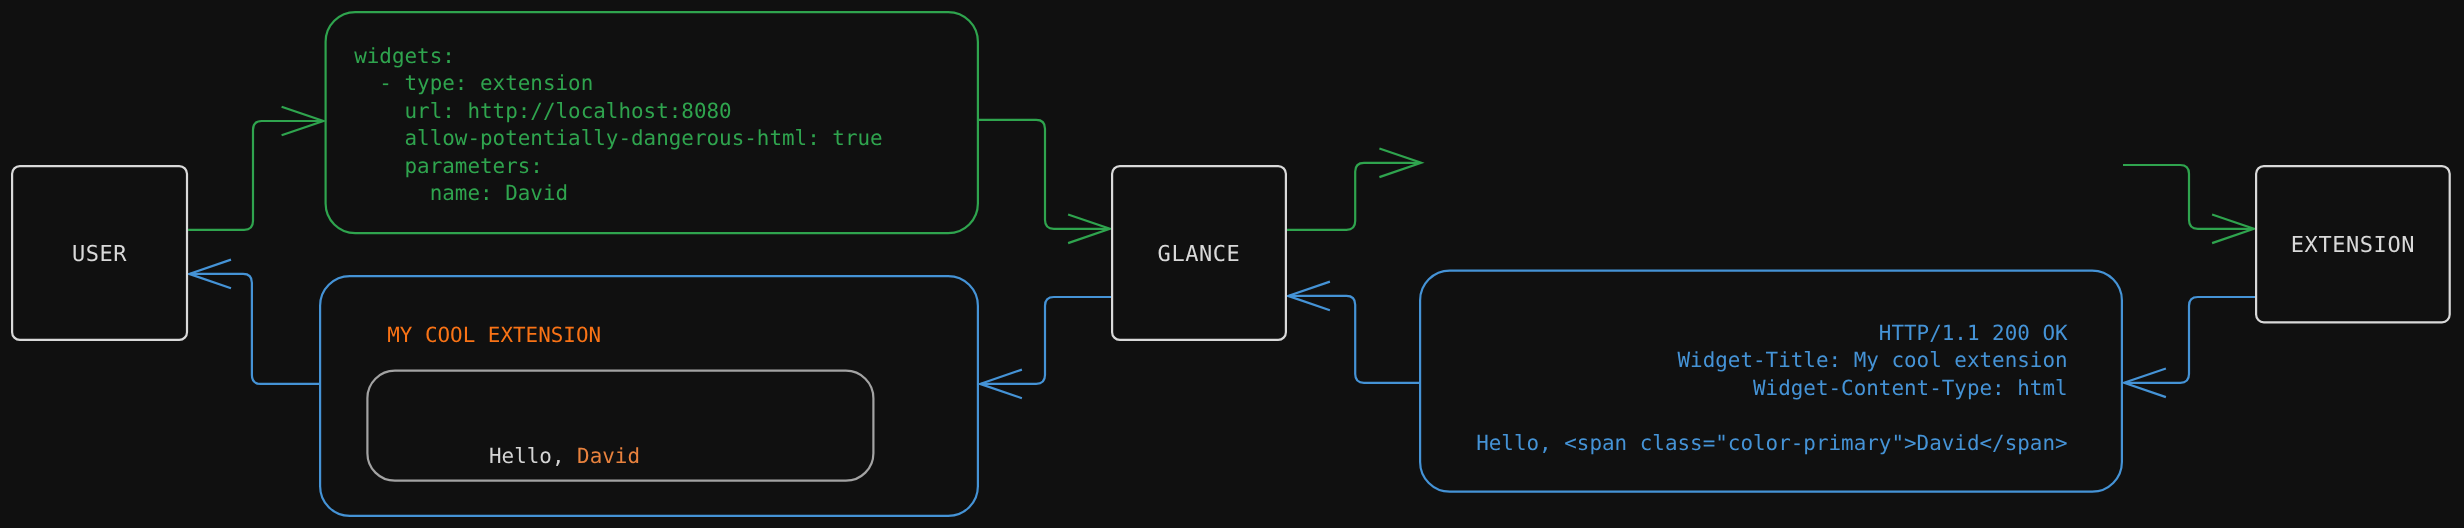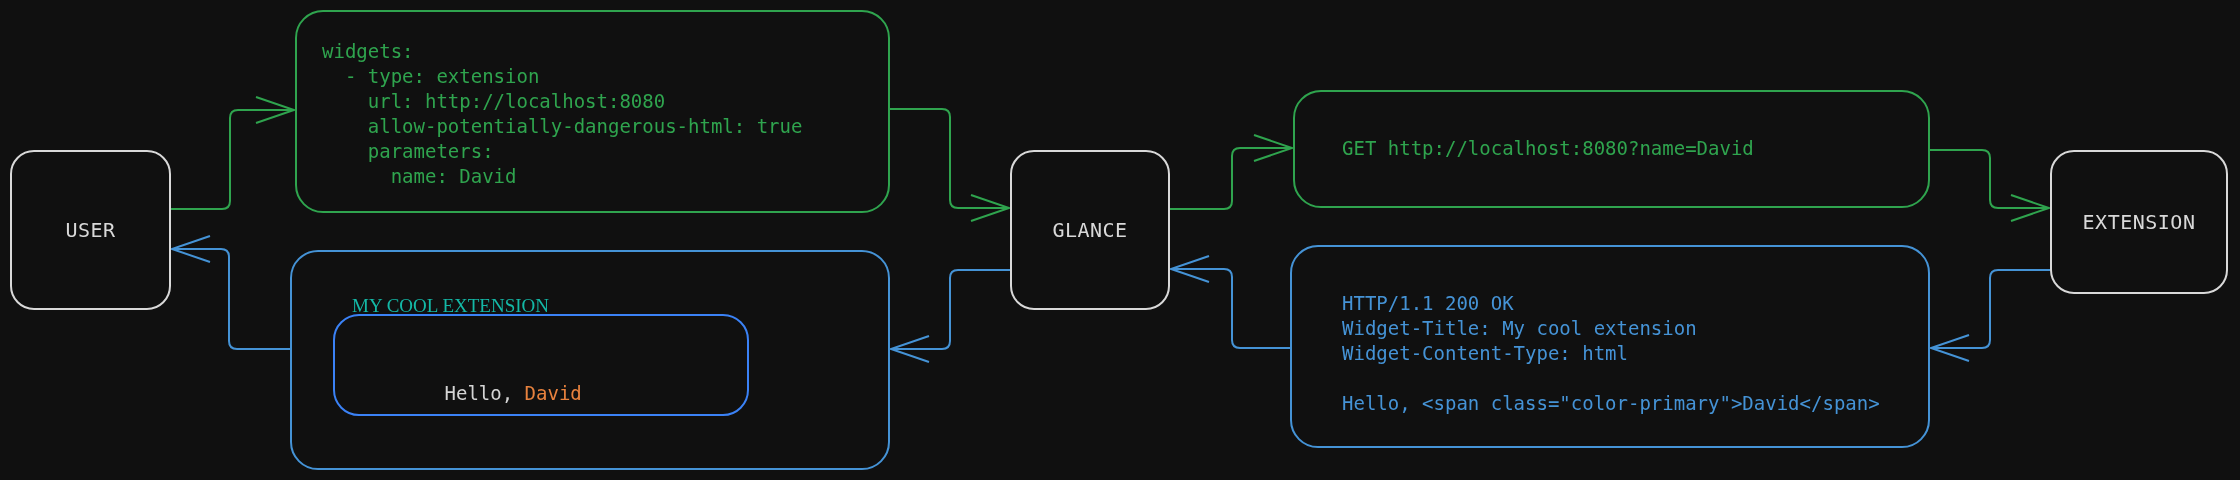--- a/index.html
+++ b/index.html
@@ -11,21 +11,21 @@
     position: relative;
     width: 2240px;
     height: 480px;
     background: var(--bg, #101010);
     font-family: "DejaVu Sans Mono", "Liberation Mono", monospace;
     overflow: hidden;
   }
   .box {
     position: absolute;
     border: 2px solid var(--neutral, #d9d9d9);
-    border-radius: 24px;
+    border-radius: 8px;
     box-sizing: border-box;
     background: transparent;
   }
   .node {
     display: flex;
     align-items: center;
     justify-content: center;
   }
   .node .label {
     color: var(--neutral, #d9d9d9);
@@ -38,38 +38,37 @@
   .msgbox.blue  { border-color: var(--blue, #4593d6); }
   .code {
     position: absolute;
     margin: 0;
     font-family: inherit;
     font-size: 19px;
     line-height: 25px;
     white-space: pre;
   }
   .code.green { color: var(--green, #2fa44e); }
-  .code.blue  { color: var(--blue, #4593d6); }
+  .code.blue  { color: var(--blue, #4593d6); text-align: right; }
   .widget-title {
     position: absolute;
     left: 60px;
     top: 41px;
     font-size: 19px;
     line-height: 25px;
-    color: #14b8a6;
+    color: #f97316;
     white-space: pre;
-    font-family: Liberation Serif, serif;
   }
   .hello-box {
     position: absolute;
     left: 41px;
-    top: 62px;
-    width: 416px;
+    top: 84px;
+    width: 462px;
     height: 102px;
-    border: 2px solid #3b82f6;
+    border: 2px solid #a3a3a3;
     border-radius: 26px;
     box-sizing: border-box;
   }
   .hello-line {
     position: absolute;
     left: 18px;
     top: 40px;
     font-size: 19px;
     line-height: 25px;
     white-space: pre;
@@ -135,23 +134,20 @@
 
   <div class="box msgbox green" style="left:295px; top:10px; width:595px; height:203px;">
     <pre class="code green" style="left:25px; top:27px;">widgets:
   - type: extension
     url: http://localhost:8080
     allow-potentially-dangerous-html: true
     parameters:
       name: David</pre>
   </div>
 
-  <div class="box msgbox green" style="left:1293px; top:90px; width:637px; height:118px;">
-    <pre class="code green" style="left:47px; top:44px;">GET http://localhost:8080?name=David</pre>
-  </div>
 
   <div class="box msgbox blue" style="left:1290px; top:245px; width:640px; height:203px;">
     <pre class="code blue" style="left:50px; top:44px;">HTTP/1.1 200 OK
 Widget-Title: My cool extension
 Widget-Content-Type: html
 
 Hello, &lt;span class="color-primary"&gt;David&lt;/span&gt;</pre>
   </div>
 
   <div class="box msgbox blue" style="left:290px; top:250px; width:600px; height:220px;">

